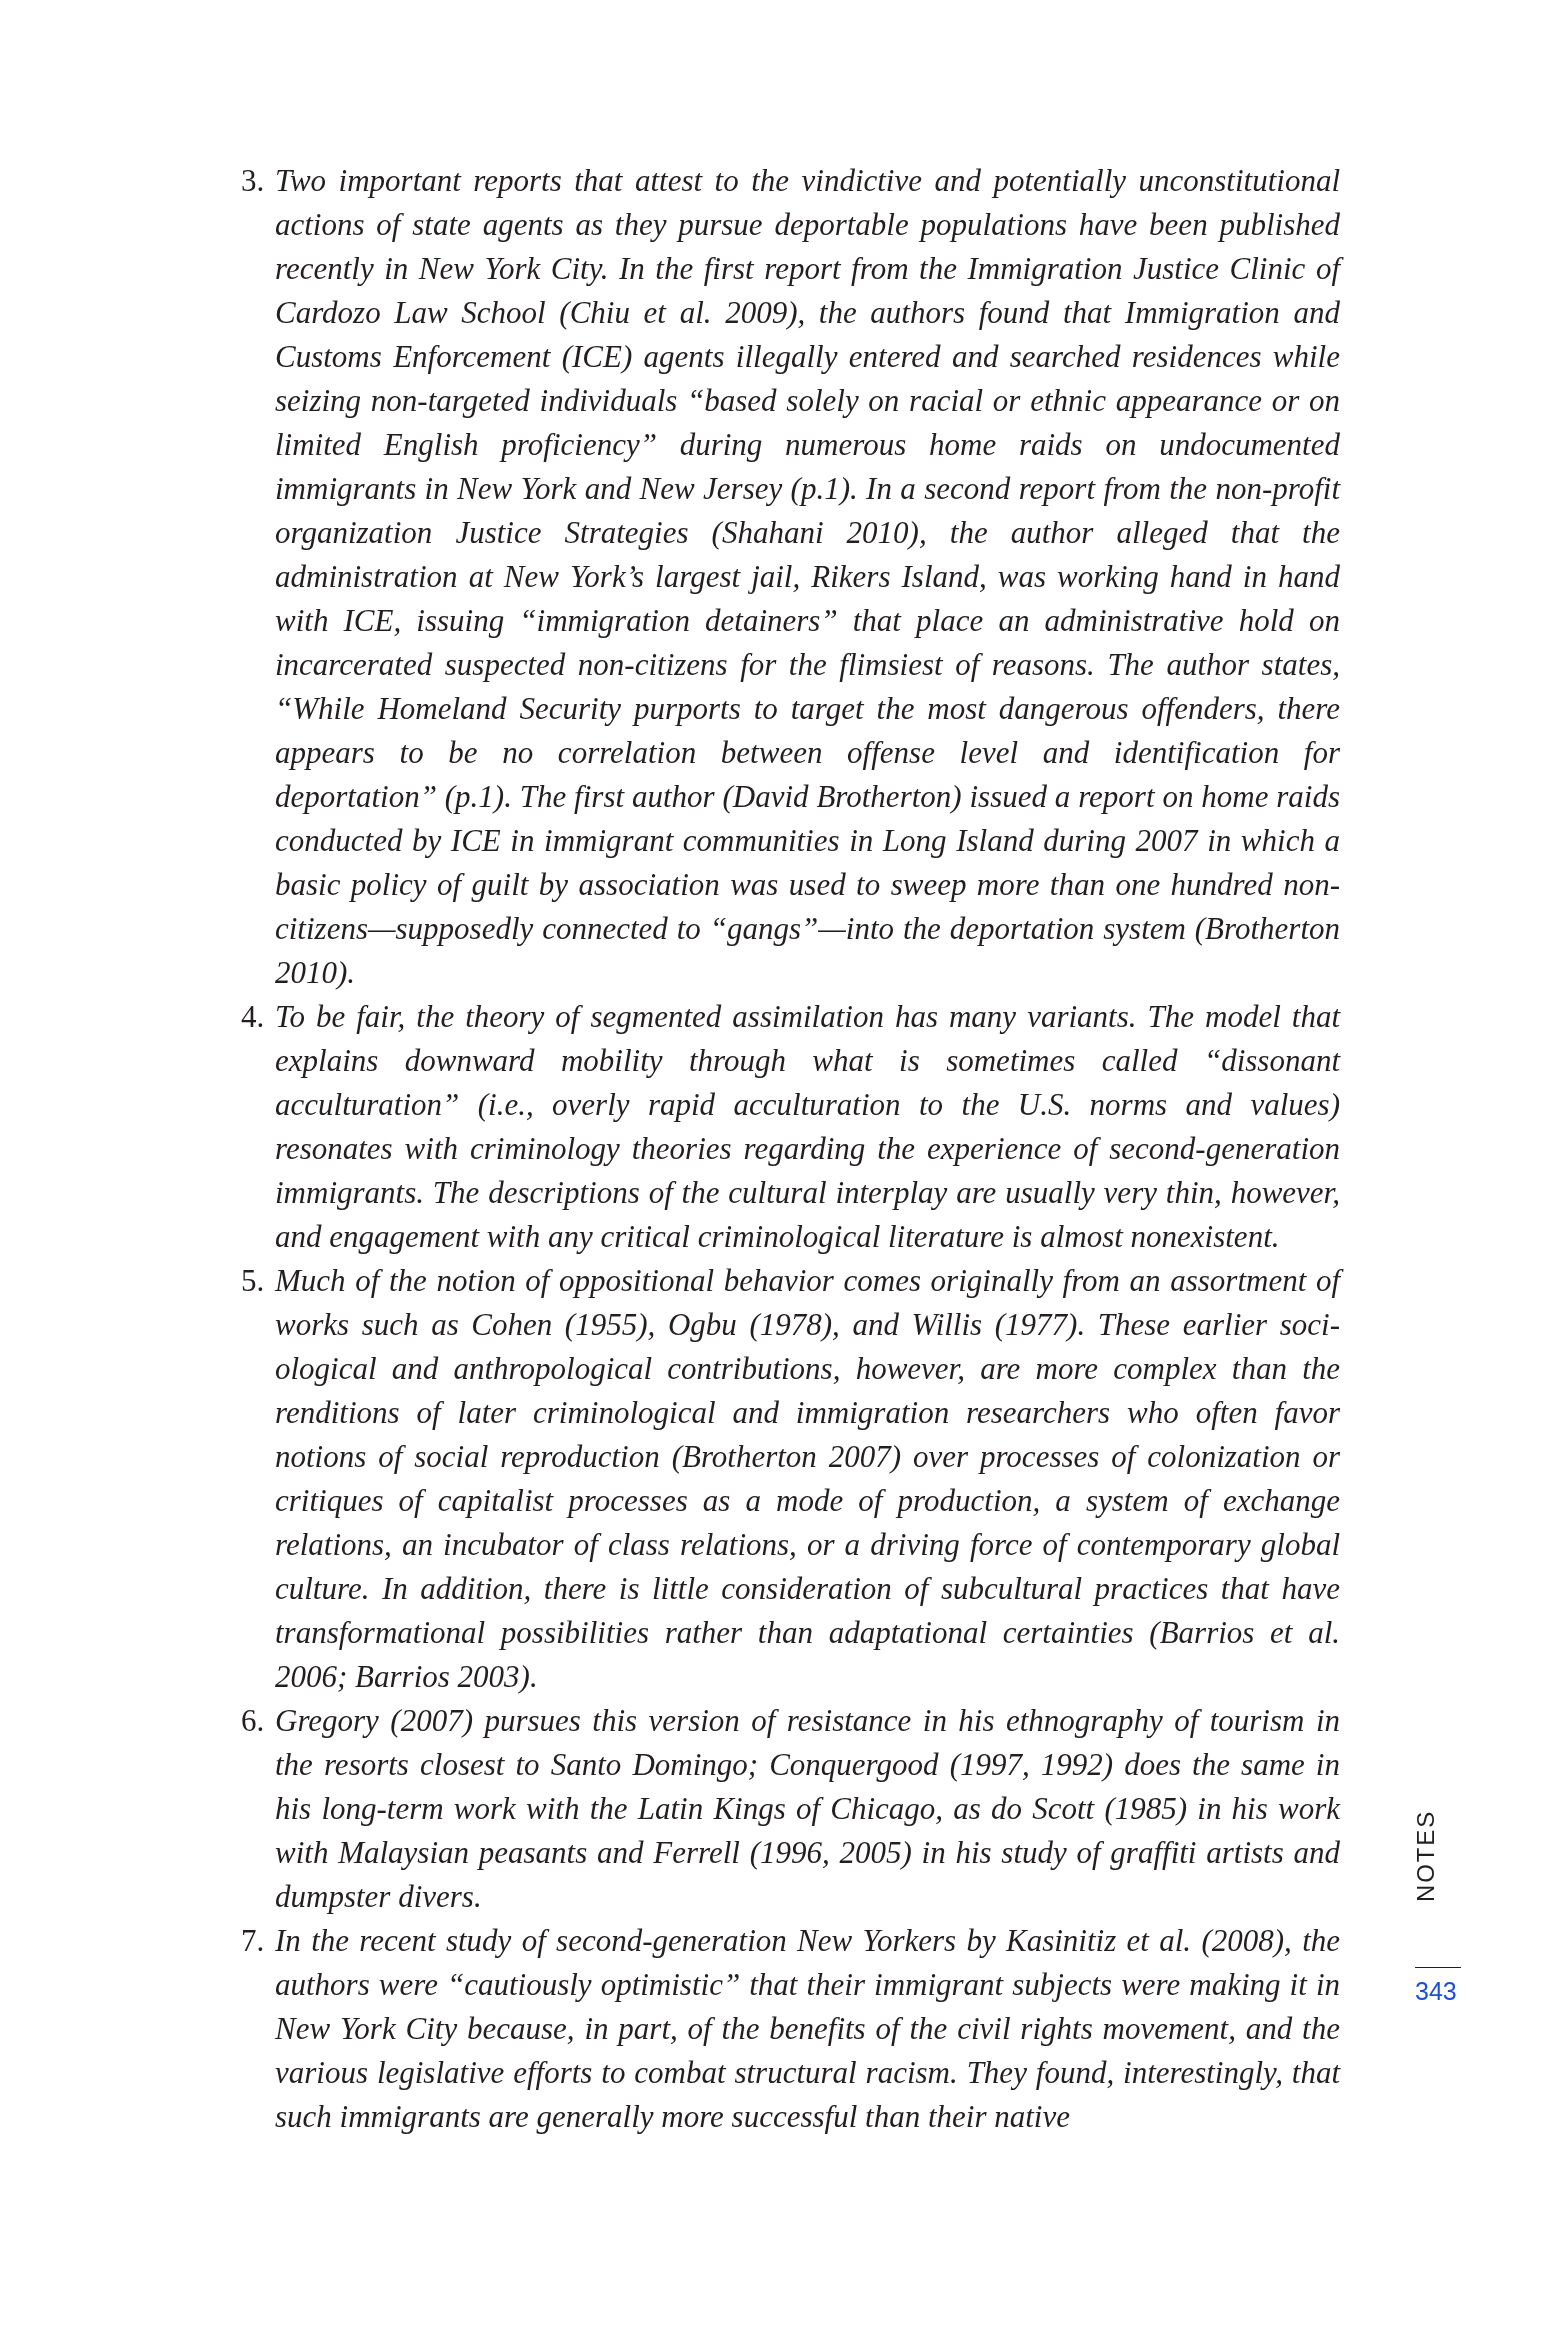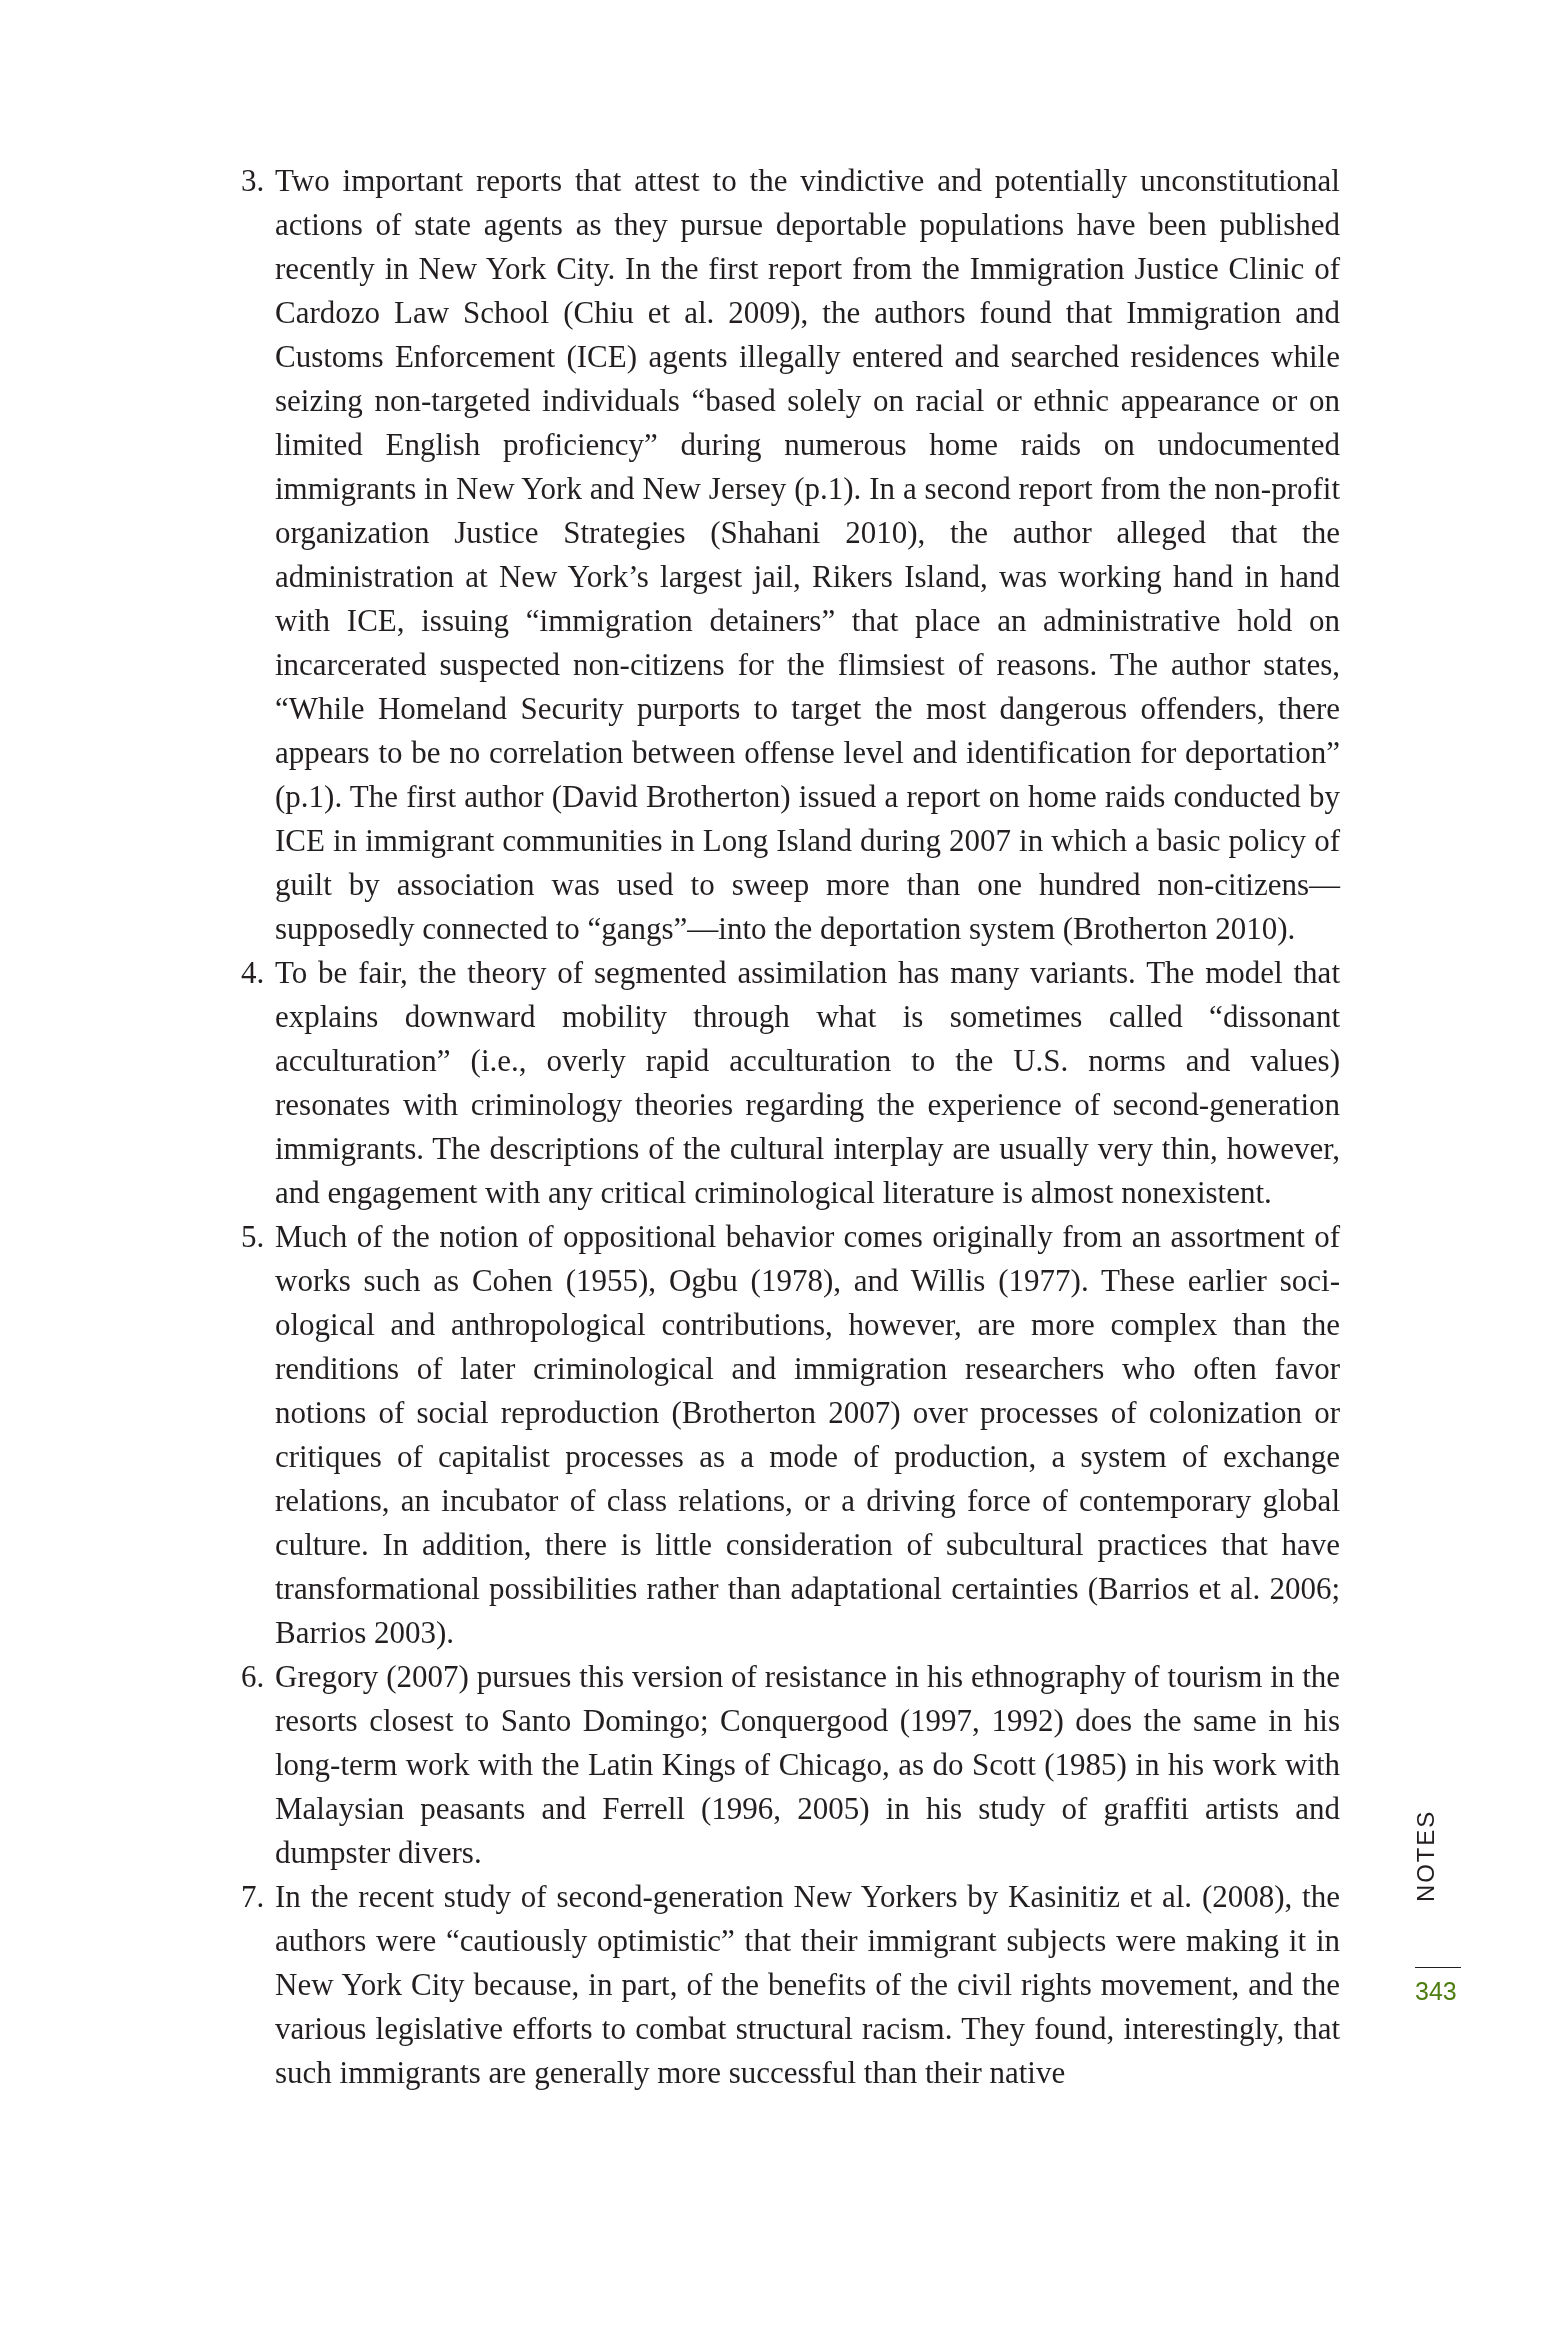--- a/index.html
+++ b/index.html
@@ -7,32 +7,32 @@
   .page { position: absolute; left: 0; top: 0; width: 1561px; height: 2341px; background: #fff; }
   .notes-list {
     position: absolute; left: 241px; top: 159px; width: 1099px;
     margin: 0; padding: 0; list-style: none;
     font-family: "Liberation Serif", "DejaVu Serif", serif;
     font-size: 31px; line-height: 44px; color: #231f20;
     text-align: justify; hyphens: manual;
   }
   .note { position: relative; padding-left: 34px; margin: 0; }
   .note-num { position: absolute; left: 0; top: 0; width: 32.5px; }
-  .note-text { display: block; }
+  .note-text { display: block; font-style: italic; }
   .running-head {
     position: absolute; left: 1413px; top: 1809px; width: 25px; height: 94px;
     font-family: "Liberation Sans", "DejaVu Sans", sans-serif; font-size: 24px;
     letter-spacing: 1.9px; color: #231f20;
     writing-mode: vertical-rl; transform: rotate(180deg);
     display: flex; align-items: center; justify-content: center;
   }
   .folio-rule { position: absolute; left: 1415px; top: 1967px; width: 46px; height: 0; border-top: 1.4px solid #231f20; }
   .folio {
     position: absolute; left: 1415px; top: 1977px;
-    font-family: "Liberation Sans", "DejaVu Sans", sans-serif; font-size: 25px; color: #4d7c0f;
+    font-family: "Liberation Sans", "DejaVu Sans", sans-serif; font-size: 25px; color: #1d4ed8;
   }
 </style>
 </head>
 <body>
 
 <div class="page">
   <ol class="notes-list">
     <li class="note">
       <span class="note-num">3.</span>
       <span class="note-text">Two important reports that attest to the vindictive and potentially unconstitu­tional actions of state agents as they pursue deportable populations have been published recently in New York City. In the first report from the Immigration Justice Clinic of Cardozo Law School (Chiu et al. 2009), the authors found that Immigration and Customs Enforcement (ICE) agents illegally entered and searched residences while seizing non-targeted individuals “based solely on racial or ethnic appearance or on limited English proficiency” during numerous home raids on undocumented immigrants in New York and New Jersey (p.1). In a sec­ond report from the non-profit organization Justice Strategies (Shahani 2010), the author alleged that the administration at New York’s largest jail, Rikers Island, was working hand in hand with ICE, issuing “immigration detainers” that place an administrative hold on incarcerated suspected non-citizens for the flimsiest of reasons. The author states, “While Homeland Security purports to target the most dangerous offenders, there appears to be no correlation between offense level and identification for deportation” (p.1). The first author (David Brotherton) issued a report on home raids conducted by ICE in immigrant communities in Long Island during 2007 in which a basic policy of guilt by association was used to sweep more than one hundred non-citizens—supposedly connected to “gangs”—into the deportation system (Brotherton 2010).</span>

